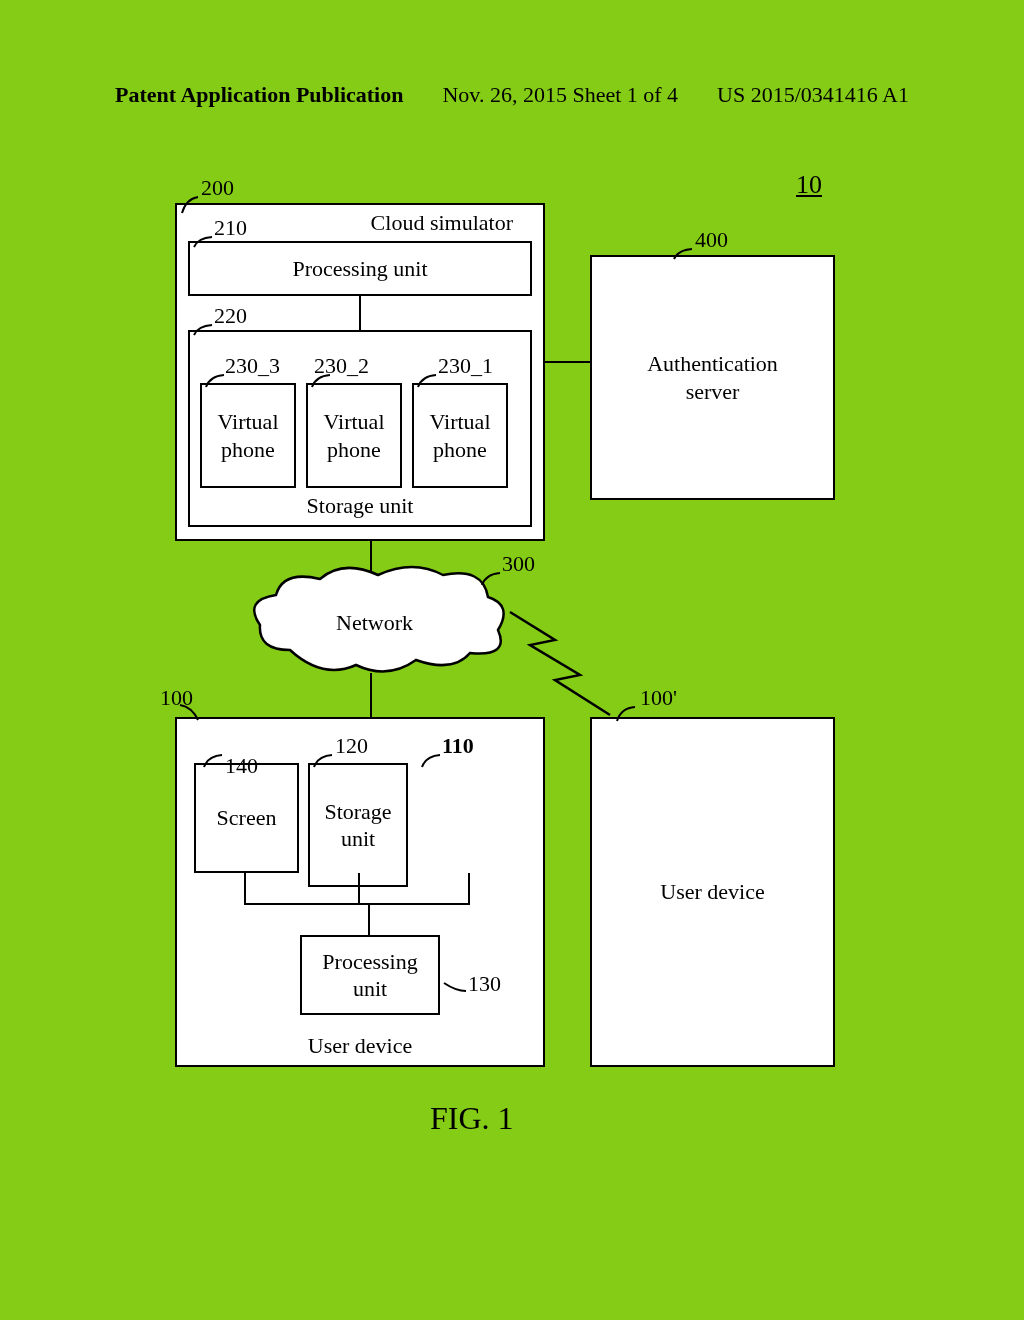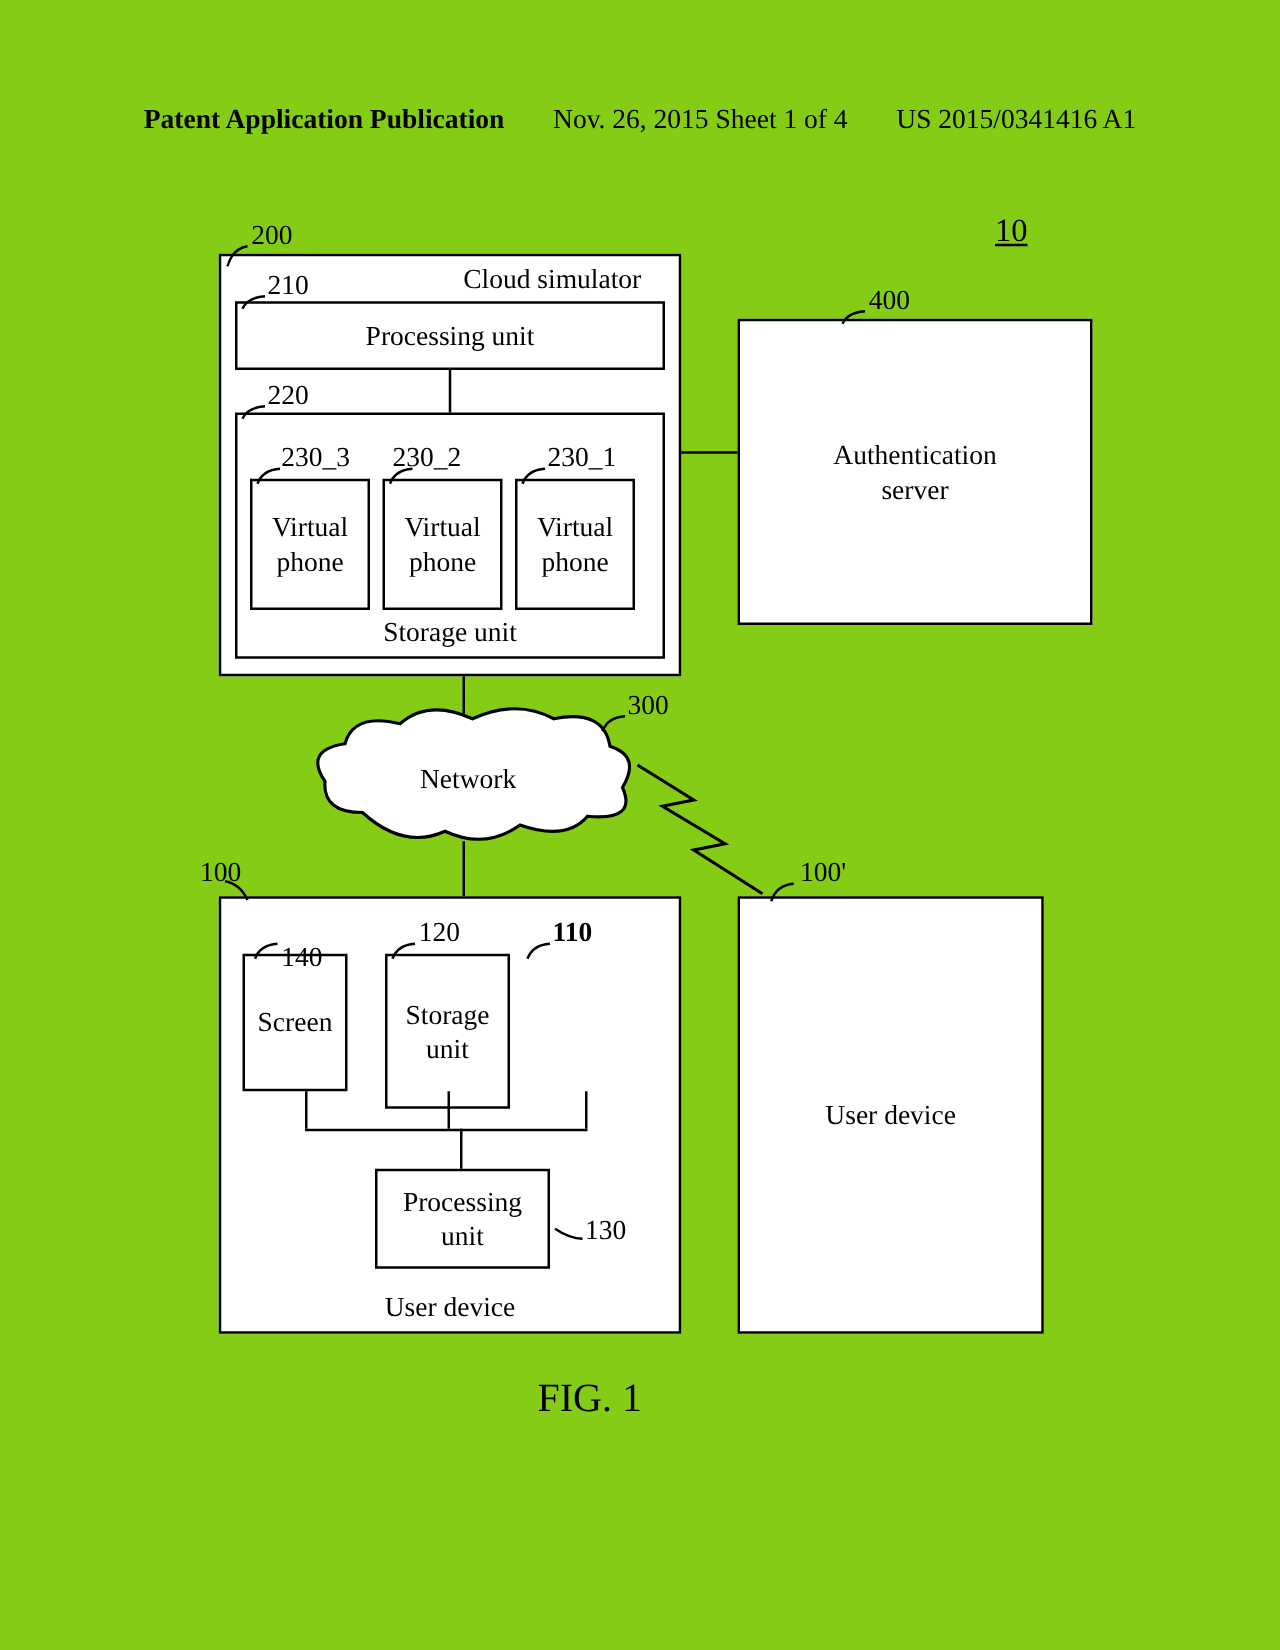--- a/index.html
+++ b/index.html
@@ -135,21 +135,21 @@
       </svg>
     <span class="label" style="left:194px; top:198px;">230_2</span>
     <svg class="lead" style="left:190px; top:210px; width:22px; height:22px;">
         <path d="M20 10 Q6 11 2 22"></path>
       </svg>
     <span class="label" style="left:318px; top:198px;">230_1</span>
     <svg class="lead" style="left:296px; top:210px; width:22px; height:22px;">
         <path d="M20 10 Q6 11 2 22"></path>
       </svg>
 
-    <div class="box" style="left:470px; top:100px; width:284px; height:245px; white-space:pre-line;">
+    <div class="box" style="left:470px; top:100px; width:245px; height:245px; white-space:pre-line;">
       <span>Authentication
 server</span>
     </div>
     <span class="label" style="left:575px; top:72px;">400</span>
     <svg class="lead" style="left:552px; top:82px; width:22px; height:22px;">
         <path d="M20 12 Q6 13 2 22"></path>
       </svg>
 
     <div class="line h" style="left:425px; top:206px; width:45px;"></div>
 
@@ -171,21 +171,21 @@
     </svg>
 
     <div class="box" style="left:55px; top:562px; width:370px; height:350px; align-items:flex-end; padding-bottom:6px;">
       <span>User device</span>
     </div>
     <span class="label" style="left:40px; top:530px;">100</span>
     <svg class="lead" style="left:58px; top:540px; width:22px; height:25px;">
         <path d="M2 10 Q14 12 20 25"></path>
       </svg>
 
-    <div class="box" style="left:74px; top:608px; width:84px; height:110px;">
+    <div class="box" style="left:74px; top:608px; width:105px; height:110px;">
       <span>Screen</span>
     </div>
     <div class="box" style="left:188px; top:608px; width:100px; height:124px; white-space:pre-line;text-align:center;">
       <span>Storage
 unit</span>
     </div>
 
     <span class="label" style="left:105px; top:578px;margin-top:20px;">140</span>
     <svg class="lead" style="left:82px; top:590px; width:22px; height:22px;">
         <path d="M20 10 Q6 11 2 22"></path>

